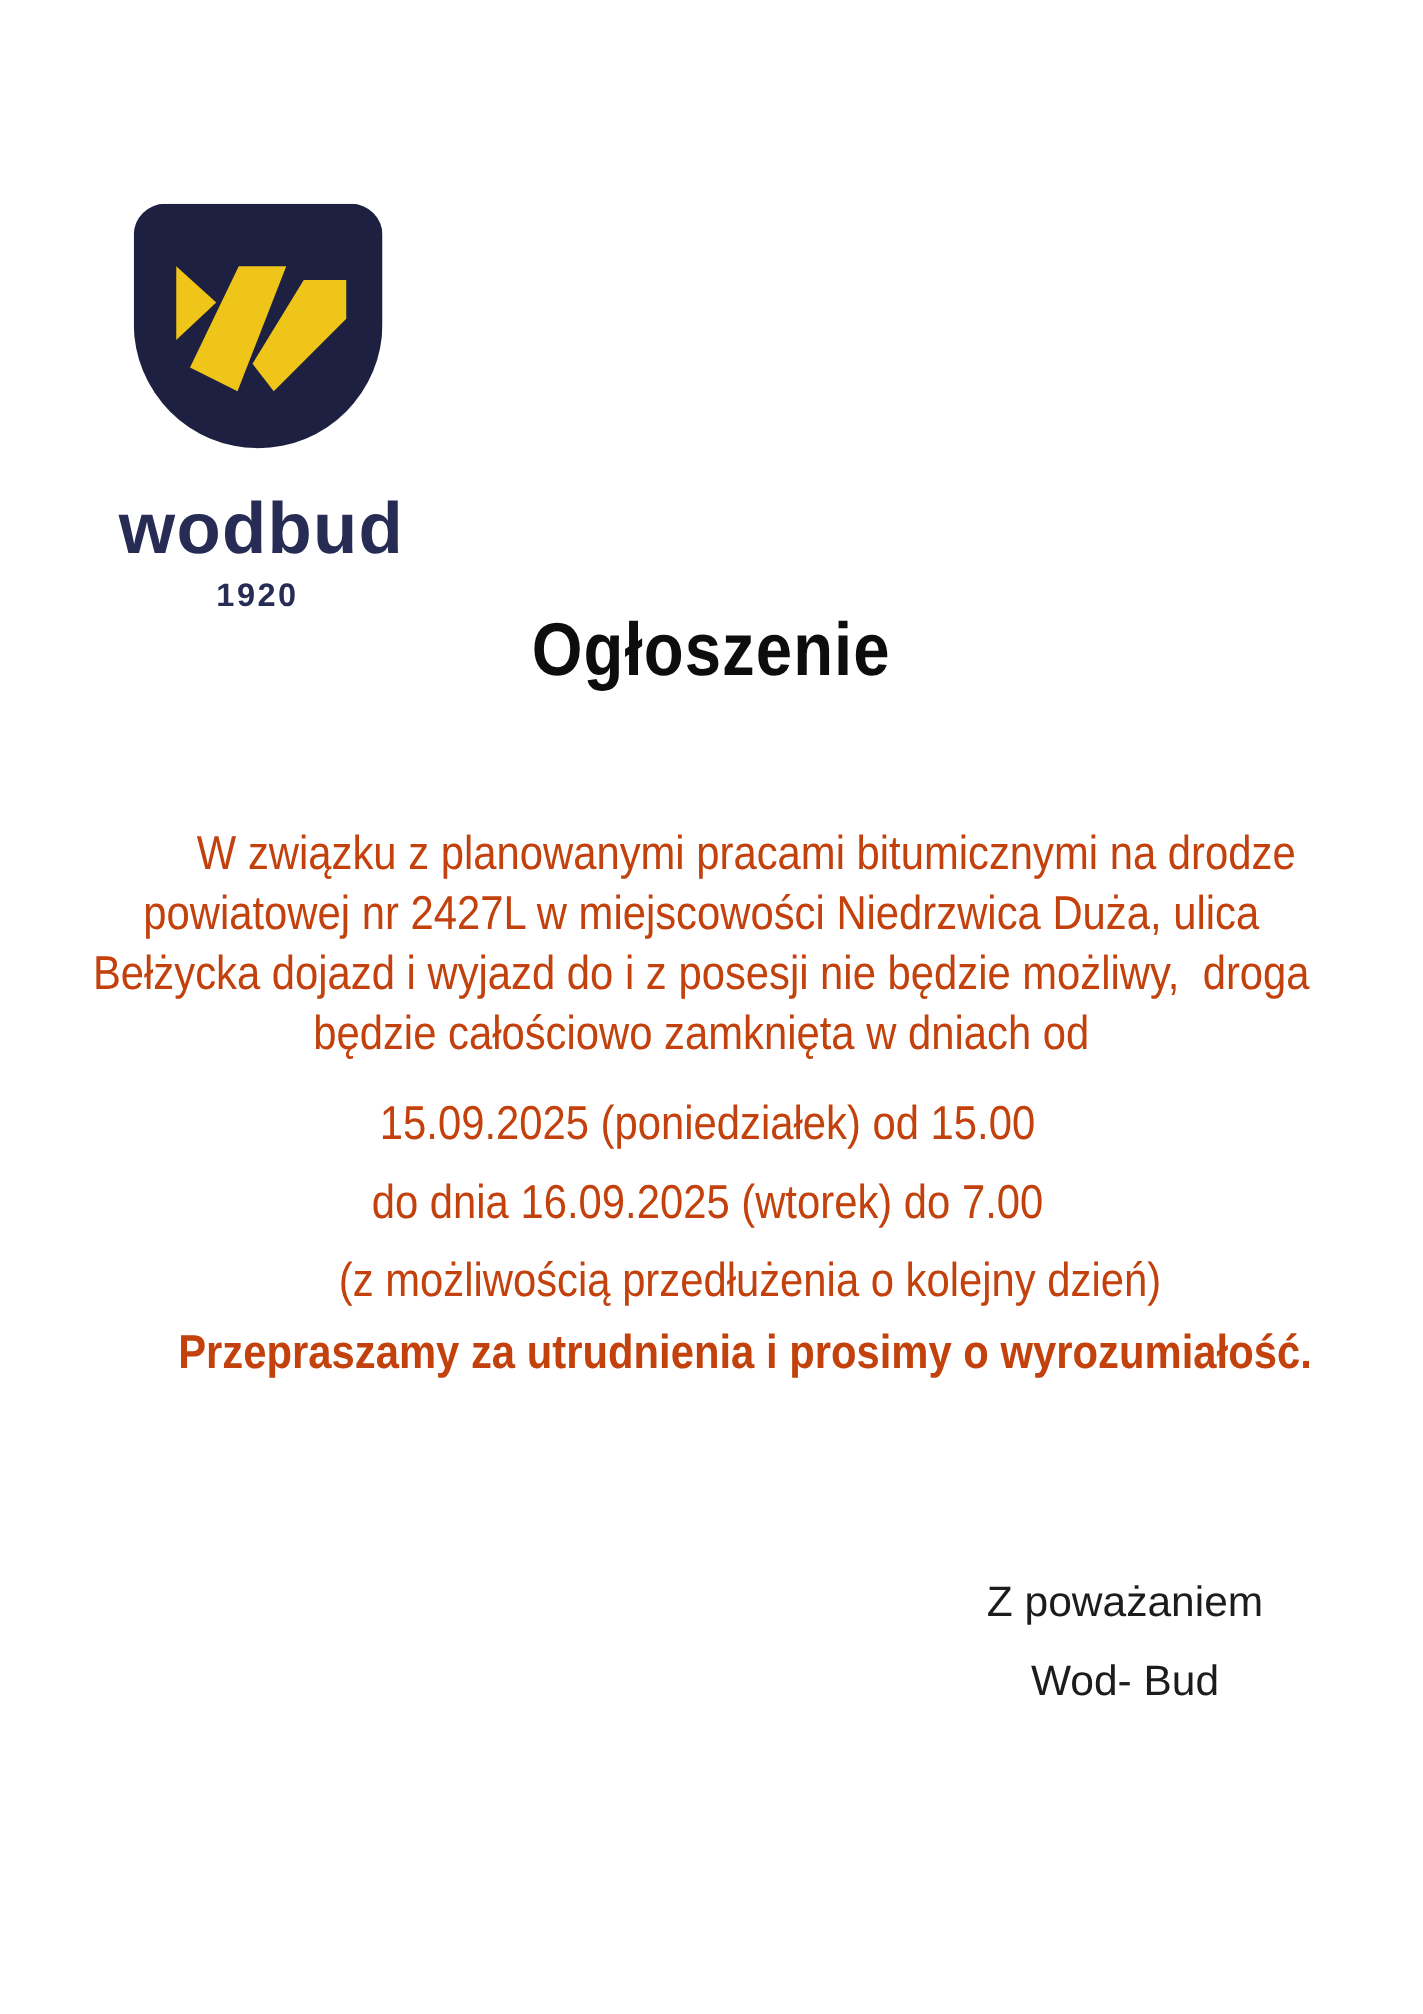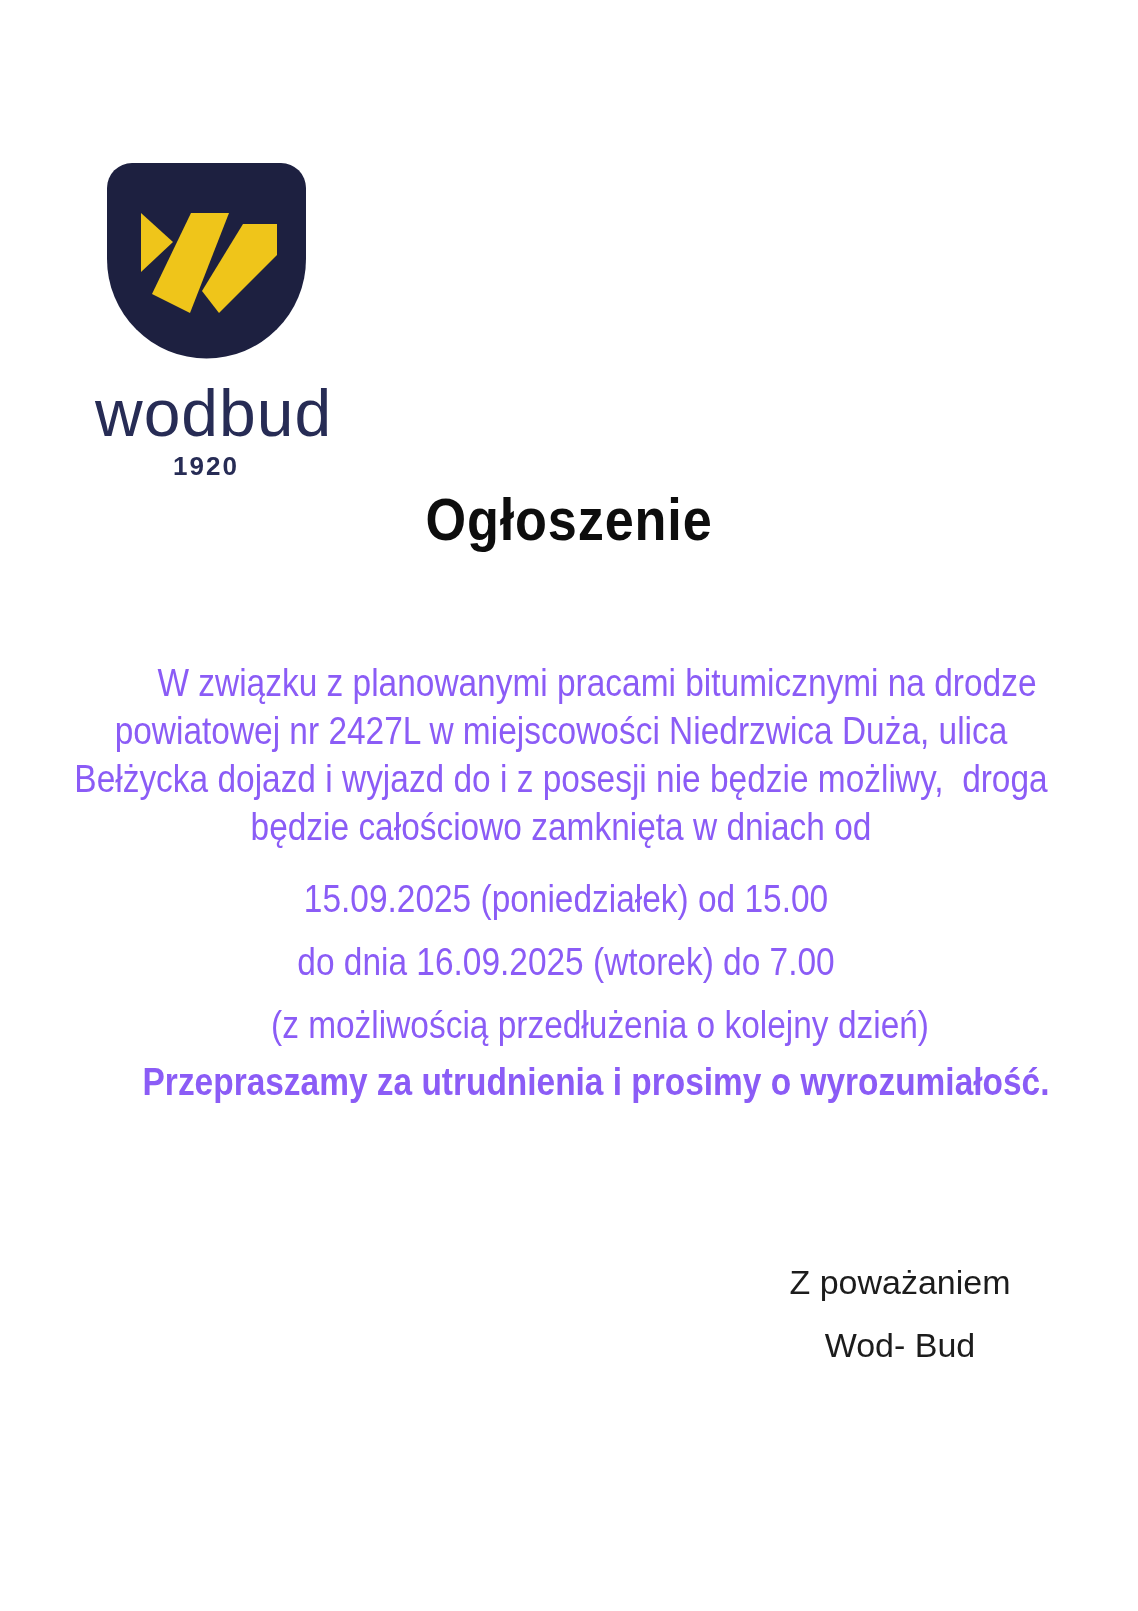--- a/index.html
+++ b/index.html
@@ -26,23 +26,23 @@
     width: 222px;
     text-align: center;
   }
   .logo svg {
     display: block;
     margin: 0 auto;
     width: 199px;
     height: 196px;
   }
   .brand {
-    margin-top: 25px;
-    font-size: 66px;
-    font-weight: normal;
+    margin-top: 35px;
+    font-size: 58px;
+    font-weight: bold;
     line-height: 58px;
     letter-spacing: 1px;
     color: #272c55;
   }
   .year {
     margin-top: 11px;
     font-size: 26px;
     font-weight: bold;
     line-height: 26px;
     letter-spacing: 2px;
@@ -66,21 +66,21 @@
 
   
   .body-block {
     position: absolute;
     top: 659px;
     left: 0;
     right: 16px;
     text-align: center;
     font-size: 38px;
     line-height: 48px;
-    color: #8b5cf6;
+    color: #c2410c;
   }
   .bodyline {
     white-space: pre;
     transform: scaleX(0.88);
   }
   .shift-lg   { margin-left: 72px; }   
   .shift-lg2  { margin-left: 78px; }
   .shift-lg3  { margin-left: 70px; }
   .shift-sm   { margin-left: 10px; }
   .gap-lg     { margin-top: 24px; }

